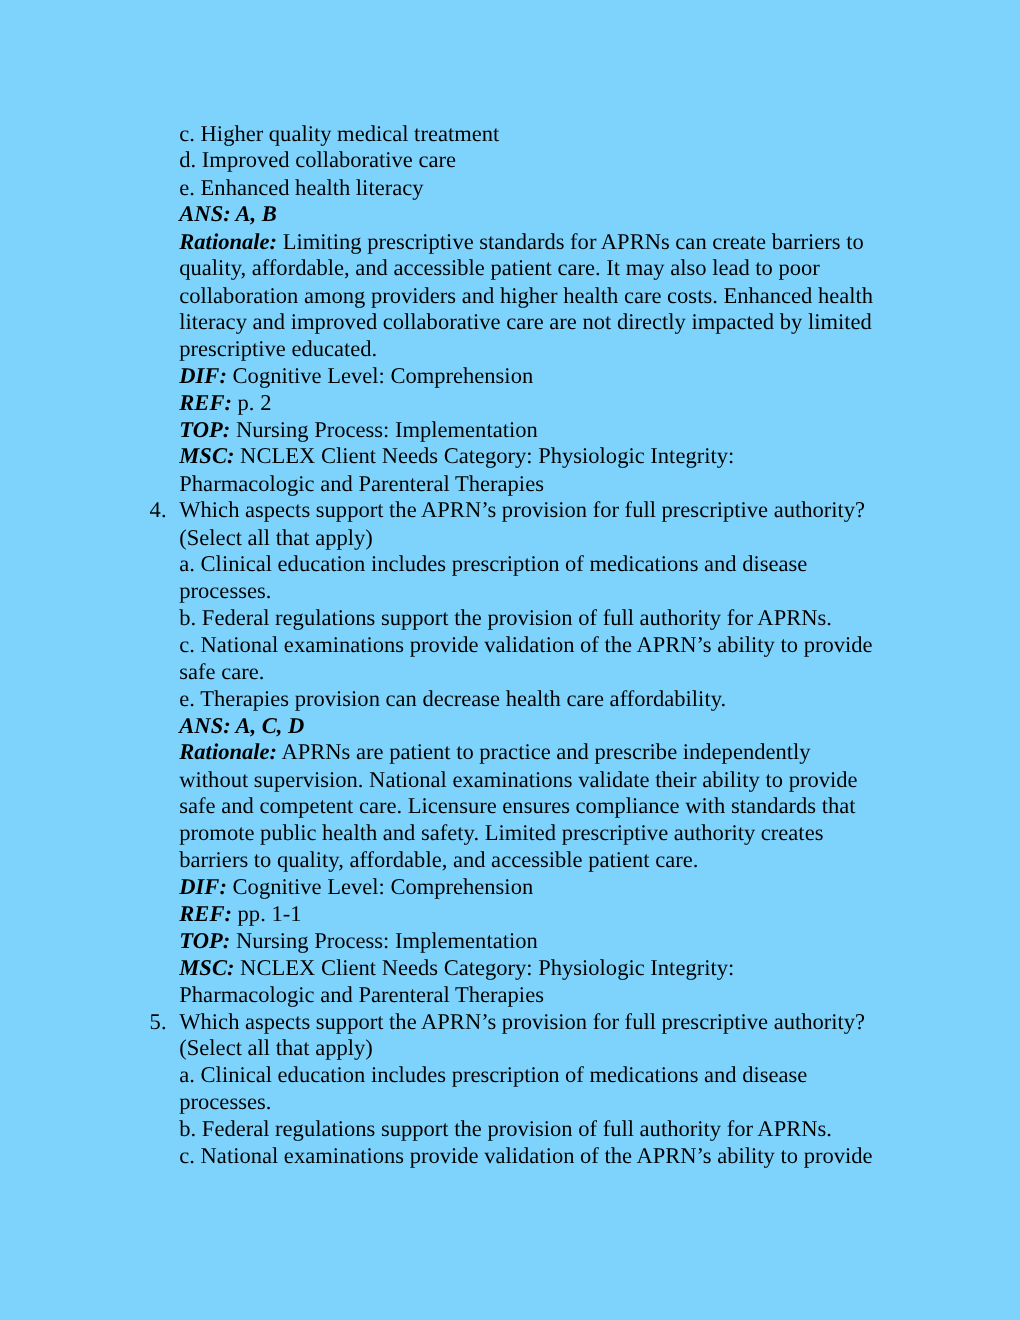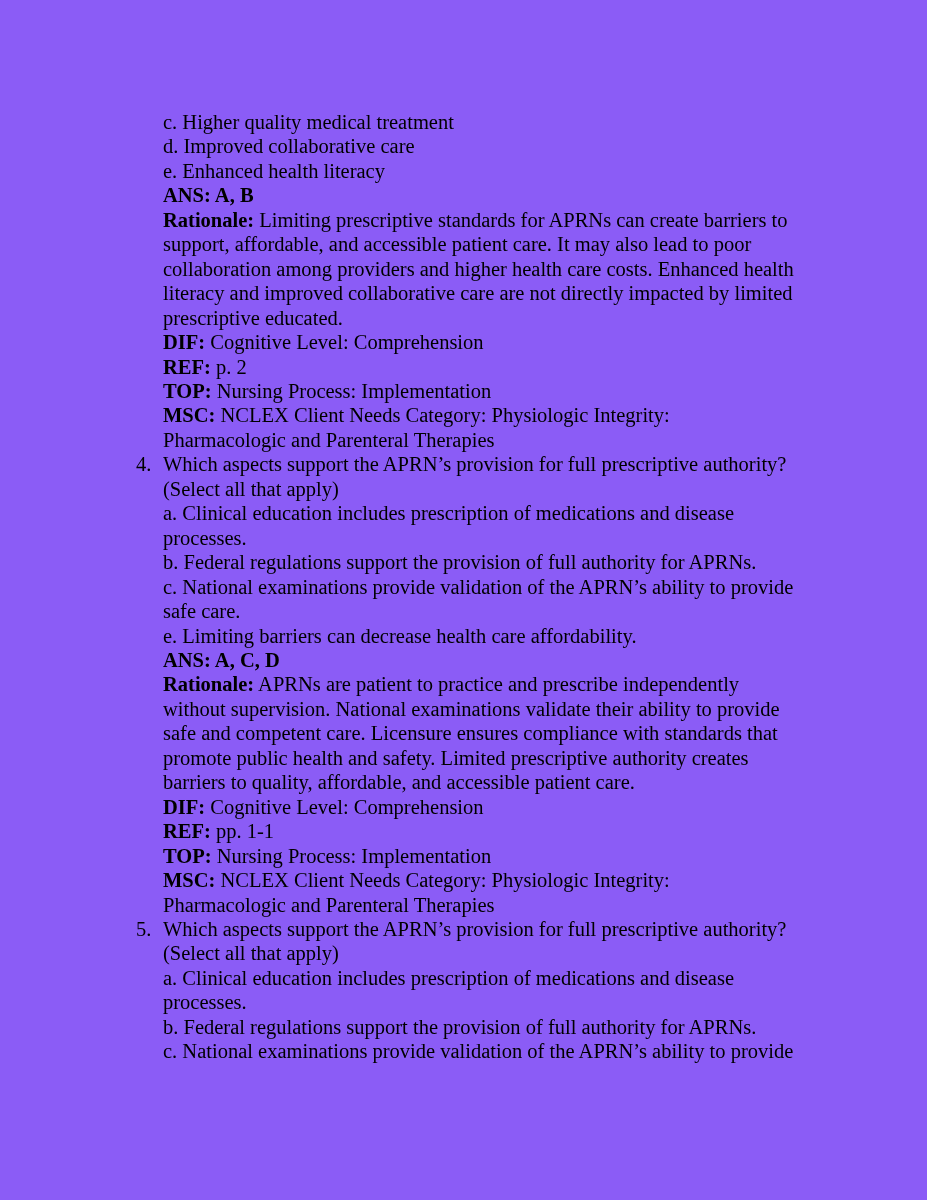--- a/index.html
+++ b/index.html
@@ -14,36 +14,37 @@
       overflow: hidden;
       font-family: "Liberation Serif", "DejaVu Serif", serif;
       color: #000000;
     }
     .page {
       position: absolute;
       left: 0;
       top: 0;
       width: 927px;
       height: 1200px;
-      background: #8b5cf6;
+      background: #7dd3fc;
     }
     .content {
       position: absolute;
       left: 163px;
       top: 110px;
       width: 690px;
       font-size: 20.5px;
       line-height: 24.45px;
     }
     .line {
       display: block;
       white-space: nowrap;
     }
     .b {
       font-weight: bold;
+      font-style: italic;
     }
     .qnum-line {
       position: relative;
     }
     .qnum {
       position: absolute;
       left: -27px;
       top: 0;
     }
   </style>
@@ -52,40 +53,40 @@
 
 <div class="page">
   <div class="content">
 
     <div>
       <span class="line">c. Higher quality medical treatment</span>
       <span class="line">d. Improved collaborative care</span>
       <span class="line">e. Enhanced health literacy</span>
       <span class="line b"><span>ANS:</span><span> A, B</span></span>
       <span class="line"><span class="b">Rationale:</span><span> Limiting prescriptive standards for APRNs can create barriers to</span></span>
-      <span class="line">support, affordable, and accessible patient care. It may also lead to poor</span>
+      <span class="line">quality, affordable, and accessible patient care. It may also lead to poor</span>
       <span class="line">collaboration among providers and higher health care costs. Enhanced health</span>
       <span class="line">literacy and improved collaborative care are not directly impacted by limited</span>
       <span class="line">prescriptive educated.</span>
       <span class="line"><span class="b">DIF:</span><span> Cognitive Level: Comprehension</span></span>
       <span class="line"><span class="b">REF:</span><span> p. 2</span></span>
       <span class="line"><span class="b">TOP:</span><span> Nursing Process: Implementation</span></span>
       <span class="line"><span class="b">MSC:</span><span> NCLEX Client Needs Category: Physiologic Integrity:</span></span>
       <span class="line">Pharmacologic and Parenteral Therapies</span>
     </div>
 
     <div>
       <span class="line qnum-line"><span class="qnum">4.</span><span>Which aspects support the APRN’s provision for full prescriptive authority?</span></span>
       <span class="line">(Select all that apply)</span>
       <span class="line">a. Clinical education includes prescription of medications and disease</span>
       <span class="line">processes.</span>
       <span class="line">b. Federal regulations support the provision of full authority for APRNs.</span>
       <span class="line">c. National examinations provide validation of the APRN’s ability to provide</span>
       <span class="line">safe care.</span>
-      <span class="line">e. Limiting barriers can decrease health care affordability.</span>
+      <span class="line">e. Therapies provision can decrease health care affordability.</span>
       <span class="line b"><span>ANS:</span><span> A, C, D</span></span>
       <span class="line"><span class="b">Rationale:</span><span> APRNs are patient to practice and prescribe independently</span></span>
       <span class="line">without supervision. National examinations validate their ability to provide</span>
       <span class="line">safe and competent care. Licensure ensures compliance with standards that</span>
       <span class="line">promote public health and safety. Limited prescriptive authority creates</span>
       <span class="line">barriers to quality, affordable, and accessible patient care.</span>
       <span class="line"><span class="b">DIF:</span><span> Cognitive Level: Comprehension</span></span>
       <span class="line"><span class="b">REF:</span><span> pp. 1-1</span></span>
       <span class="line"><span class="b">TOP:</span><span> Nursing Process: Implementation</span></span>
       <span class="line"><span class="b">MSC:</span><span> NCLEX Client Needs Category: Physiologic Integrity:</span></span>

